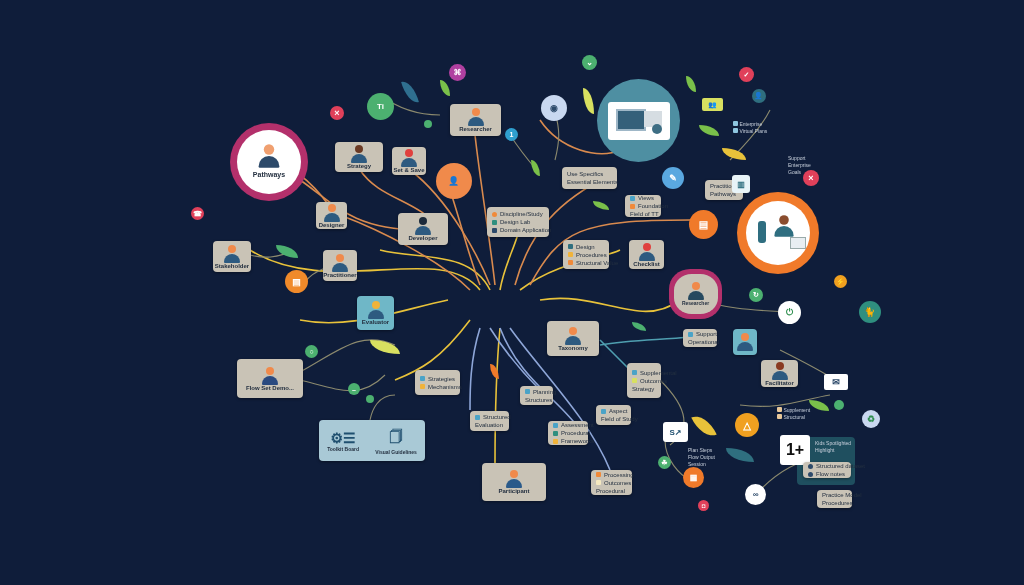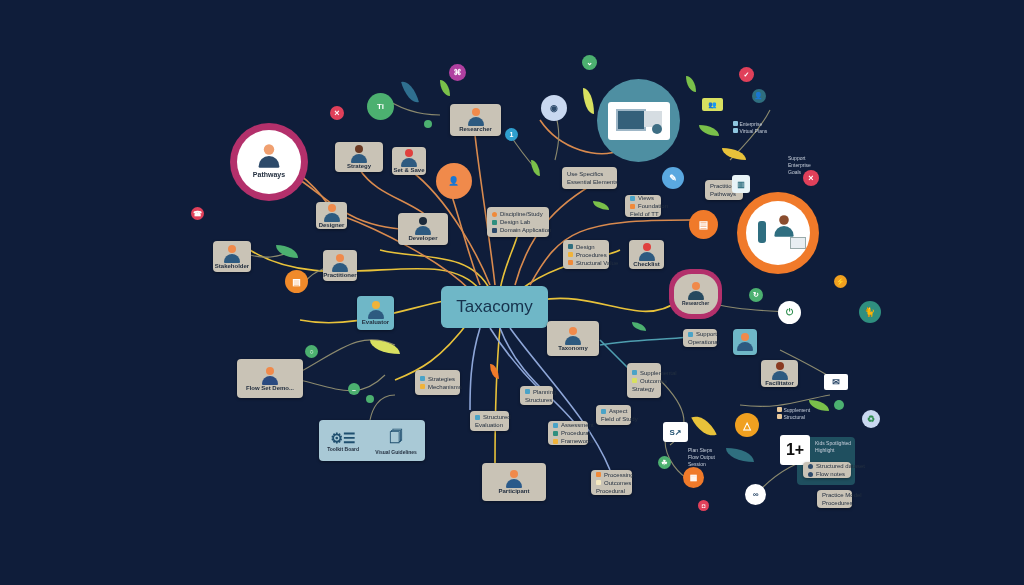--- a/index.html
+++ b/index.html
@@ -66,23 +66,20 @@
     <path d="M780 350 C800 360 820 370 835 380" stroke="#8c8a6e" stroke-width="1.1"></path>
     <path d="M730 160 C740 150 760 130 770 110" stroke="#8c8a6e" stroke-width="1.1"></path>
     <path d="M250 255 C270 260 280 255 288 253" stroke="#8c8a6e" stroke-width="1.1"></path>
     <path d="M305 282 C310 275 320 270 325 268" stroke="#8c8a6e" stroke-width="1.1"></path>
     <path d="M380 95 C400 110 420 115 440 115" stroke="#8c8a6e" stroke-width="1.1"></path>
     <path d="M555 112 C560 130 560 140 555 160" stroke="#8c8a6e" stroke-width="1.1"></path>
     <path d="M510 135 C520 150 528 160 535 168" stroke="#8c8a6e" stroke-width="1.1"></path>
   </g>
 </svg>
 
-<div class="central">
-      <span>Taxacomy</span>
-    </div>
 
 <div class="big-circle" style="left:230px;top:123px;width:78px;height:78px;background:#b3306b;">
   <div style="width:64px;height:64px;border-radius:50%;background:#fff;display:flex;flex-direction:column;align-items:center;justify-content:center;">
     <div class="person" style="transform:scale(1.3);margin-bottom:6px;">
           <div class="head" style="background:#f0a070;"></div>
           <div class="body" style="background:#2d4a6a;"></div>
         </div>
     <span style="font-size:7px;color:#243040;font-weight:bold;">Pathways</span>
   </div>
 </div>

